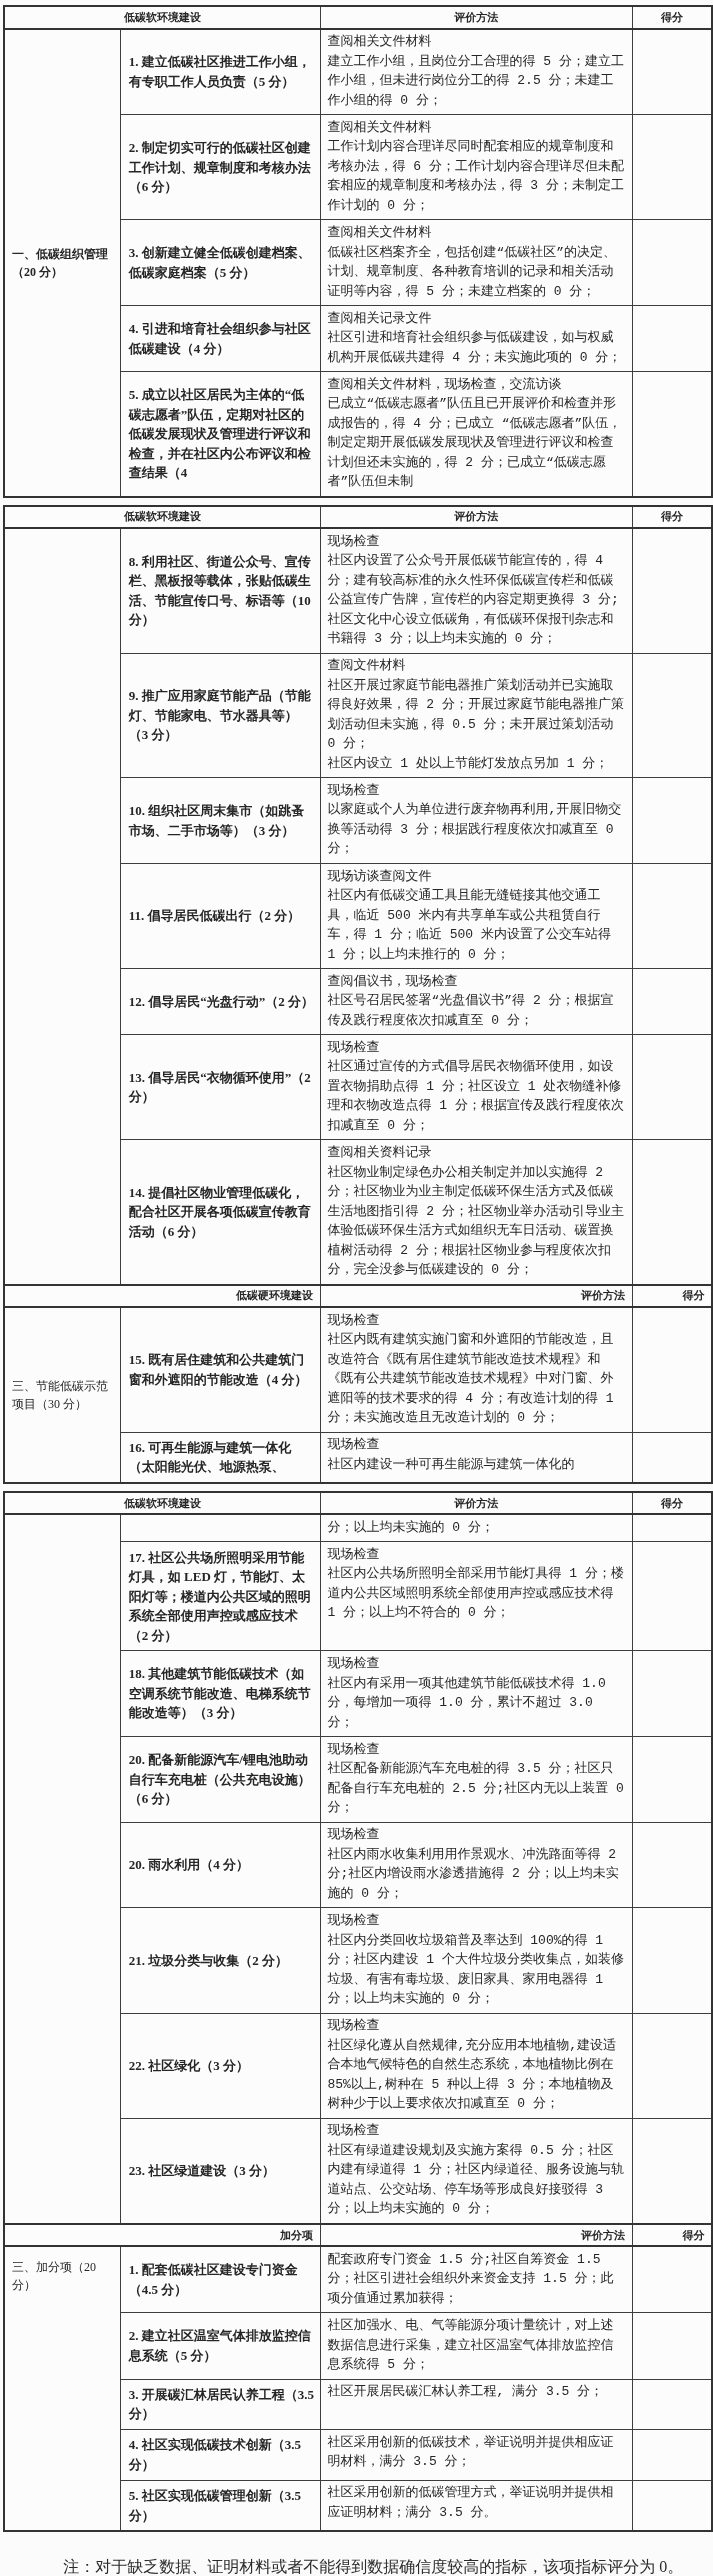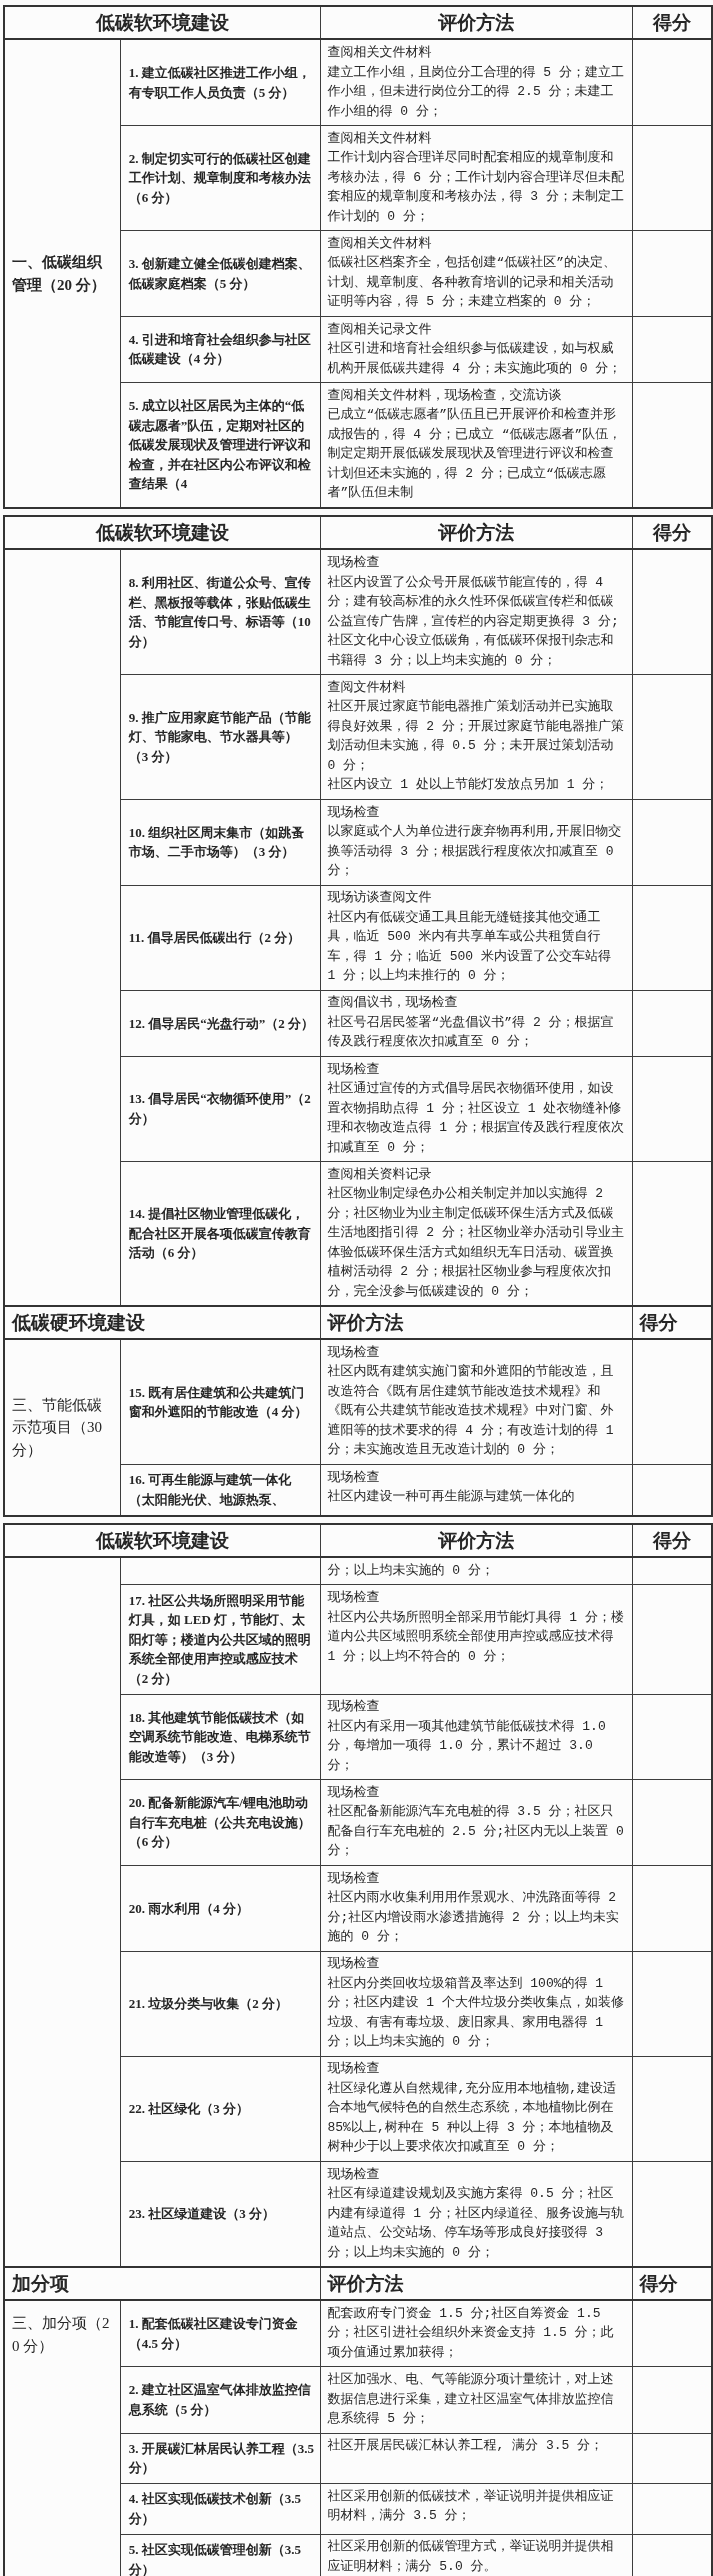--- a/index.html
+++ b/index.html
@@ -29,30 +29,30 @@
     border: 1.3px solid #3d3d3d;
     font-size: 13px;
     line-height: 1.5;
     word-break: break-all;
     overflow: hidden;
   }
   tr.hrow td {
     border-top: 2px solid #333;
     border-bottom: 2px solid #333;
     font-weight: bold;
-    font-size: 19px;
+    font-size: 11px;
     padding: 2.7px 6.7px;
     line-height: 1.35;
   }
   tr.hrow.h-center td { text-align: center; }
-  tr.hrow.h-left td   { text-align: left; }
+  tr.hrow.h-left td   { text-align: right; }
   td.c-cat {
     vertical-align: middle;
     padding: 2.7px 4px 2.7px 6.7px;
-    font-size: 15px;
+    font-size: 12px;
   }
   td.c-cat.bold { font-weight: bold; }
   td.c-cat.top  { vertical-align: top; padding-top: 11px; }
   td.c-item {
     vertical-align: middle;
     padding: 5.3px 5.3px 5.3px 8px;
     font-weight: bold;
   }
   td.c-method {
     vertical-align: top;
@@ -284,21 +284,21 @@
       <td class="c-method">社区开展居民碳汇林认养工程, 满分 3.5 分；</td>
       <td class="c-score"></td>
     </tr>
     <tr>
       <td class="c-item">4. 社区实现低碳技术创新（3.5 分）</td>
       <td class="c-method">社区采用创新的低碳技术，举证说明并提供相应证明材料，满分 3.5 分；</td>
       <td class="c-score"></td>
     </tr>
     <tr>
       <td class="c-item">5. 社区实现低碳管理创新（3.5 分）</td>
-      <td class="c-method">社区采用创新的低碳管理方式，举证说明并提供相应证明材料；满分 5.0 分。</td>
+      <td class="c-method">社区采用创新的低碳管理方式，举证说明并提供相应证明材料；满分 3.5 分。</td>
       <td class="c-score"></td>
     </tr>
   </tbody>
     </table>
 
   <div class="note">注：对于缺乏数据、证明材料或者不能得到数据确信度较高的指标，该项指标评分为 0。</div>
 
 </div>
 
 

